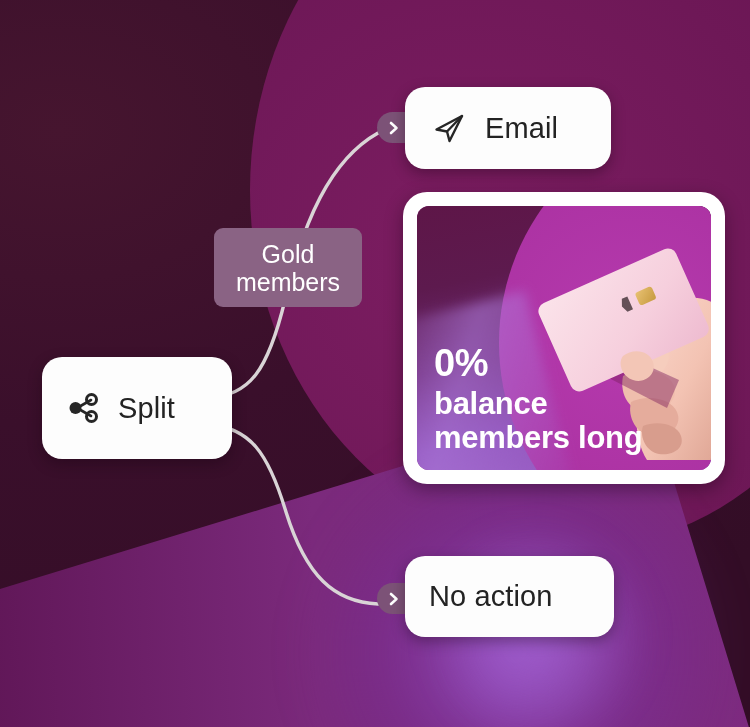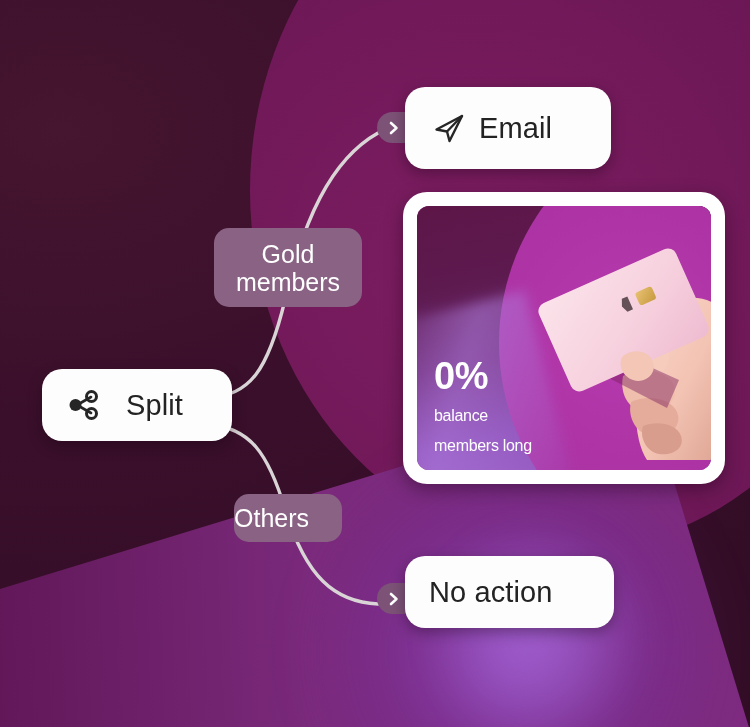--- a/index.html
+++ b/index.html
@@ -37,48 +37,48 @@
     background:#7c5277;display:flex;align-items:center;justify-content:center;}
   .chev svg{display:block;}
 
   
   .node{position:absolute;background:#fdfdfd;border-radius:20px;
     box-shadow:0 5px 14px rgba(20,0,16,.34);
     display:flex;align-items:center;}
   .node-label{color:#232323;font-size:29px;letter-spacing:.1px;white-space:nowrap;}
   .node .ico{display:flex;align-items:center;justify-content:center;}
 
-  #node-split{left:42px;top:369px;width:166px;height:72px;padding-left:24px;gap:26px;}
-  #node-email{left:405px;top:87px;width:180px;height:82px;padding-left:26px;gap:12px;}
-  #node-noaction{left:405px;top:556px;width:185px;height:72px;padding-left:24px;}
+  #node-split{left:42px;top:357px;width:166px;height:102px;padding-left:24px;gap:18px;}
+  #node-email{left:405px;top:87px;width:180px;height:82px;padding-left:26px;gap:18px;}
+  #node-noaction{left:405px;top:556px;width:185px;height:81px;padding-left:24px;}
 
   
-  .chip{position:absolute;background:#8a6384;border-radius:15px;color:#fff;
-    display:flex;align-items:center;justify-content:flex-start;text-align:center;
+  .chip{position:absolute;background:#8a6384;border-radius:9px;color:#fff;
+    display:flex;align-items:center;justify-content:flex-end;text-align:center;
     line-height:1.12;font-size:25px;}
   #chip-gold{left:214px;top:228px;width:148px;height:79px;}
   #chip-others{left:234px;top:494px;width:108px;height:48px;}
 
   
   #creative{position:absolute;left:403px;top:192px;width:322px;height:292px;
     background:#fff;border-radius:24px;padding:14px;box-sizing:border-box;
     box-shadow:0 6px 18px rgba(20,0,16,.38);}
   .creative-inner{position:relative;width:100%;height:100%;border-radius:12px;
     overflow:hidden;background:#8f2a86;}
   .cr-left{position:absolute;inset:0;
     background:linear-gradient(168deg,#5e1648 0%, #5d1a4e 26%, #6d2a76 52%, #8a4cb4 76%, #9b5fc4 100%);}
   .cr-arc{position:absolute;left:28%;top:-34%;width:150%;height:172%;
     border-radius:50%;
     background:radial-gradient(circle at 30% 48%, #b63aae 0%, #ab32a2 45%, #9c2b93 100%);}
   .cr-band{position:absolute;left:-6%;top:38%;width:52%;height:78%;
     background:linear-gradient(120deg, rgba(168,118,215,.0) 0%, rgba(178,128,225,.55) 40%, rgba(150,92,200,.1) 100%);
     transform:rotate(-14deg);filter:blur(6px);}
   .cr-text{position:absolute;left:17px;bottom:16px;color:#fff;z-index:4;}
   .cr-zero{font-size:38px;font-weight:bold;letter-spacing:-.5px;line-height:1;margin-bottom:5px;}
-  .cr-sub{font-size:16px;font-weight:normal;line-height:1.08;letter-spacing:-.3px;margin-top:12px;}
+  .cr-sub{font-size:31px;font-weight:bold;line-height:1.08;letter-spacing:-.3px;}
 
   
   .art{position:absolute;right:-6px;top:24px;width:190px;height:230px;z-index:3;}
 </style>
 </head>
 <body>
 
 <div class="canvas">
 
   <div class="bg-base"></div>
@@ -128,23 +128,20 @@
   </div>
 
   <div class="node" id="node-noaction">
     <span class="node-label">No action</span>
   </div>
 
   <div class="chip" id="chip-gold">
     <span>Gold members</span>
   </div>
 
-  <div class="chip" id="chip-others">
-    <span>Others</span>
-  </div>
 
   <div id="creative">
     <div class="creative-inner">
       <div class="cr-left"></div>
       <div class="cr-arc"></div>
       <div class="cr-band"></div>
 
       <svg class="art" viewBox="0 0 190 230">
         <defs>
           <linearGradient id="skin" x1="0" y1="0" x2="1" y2="1">

